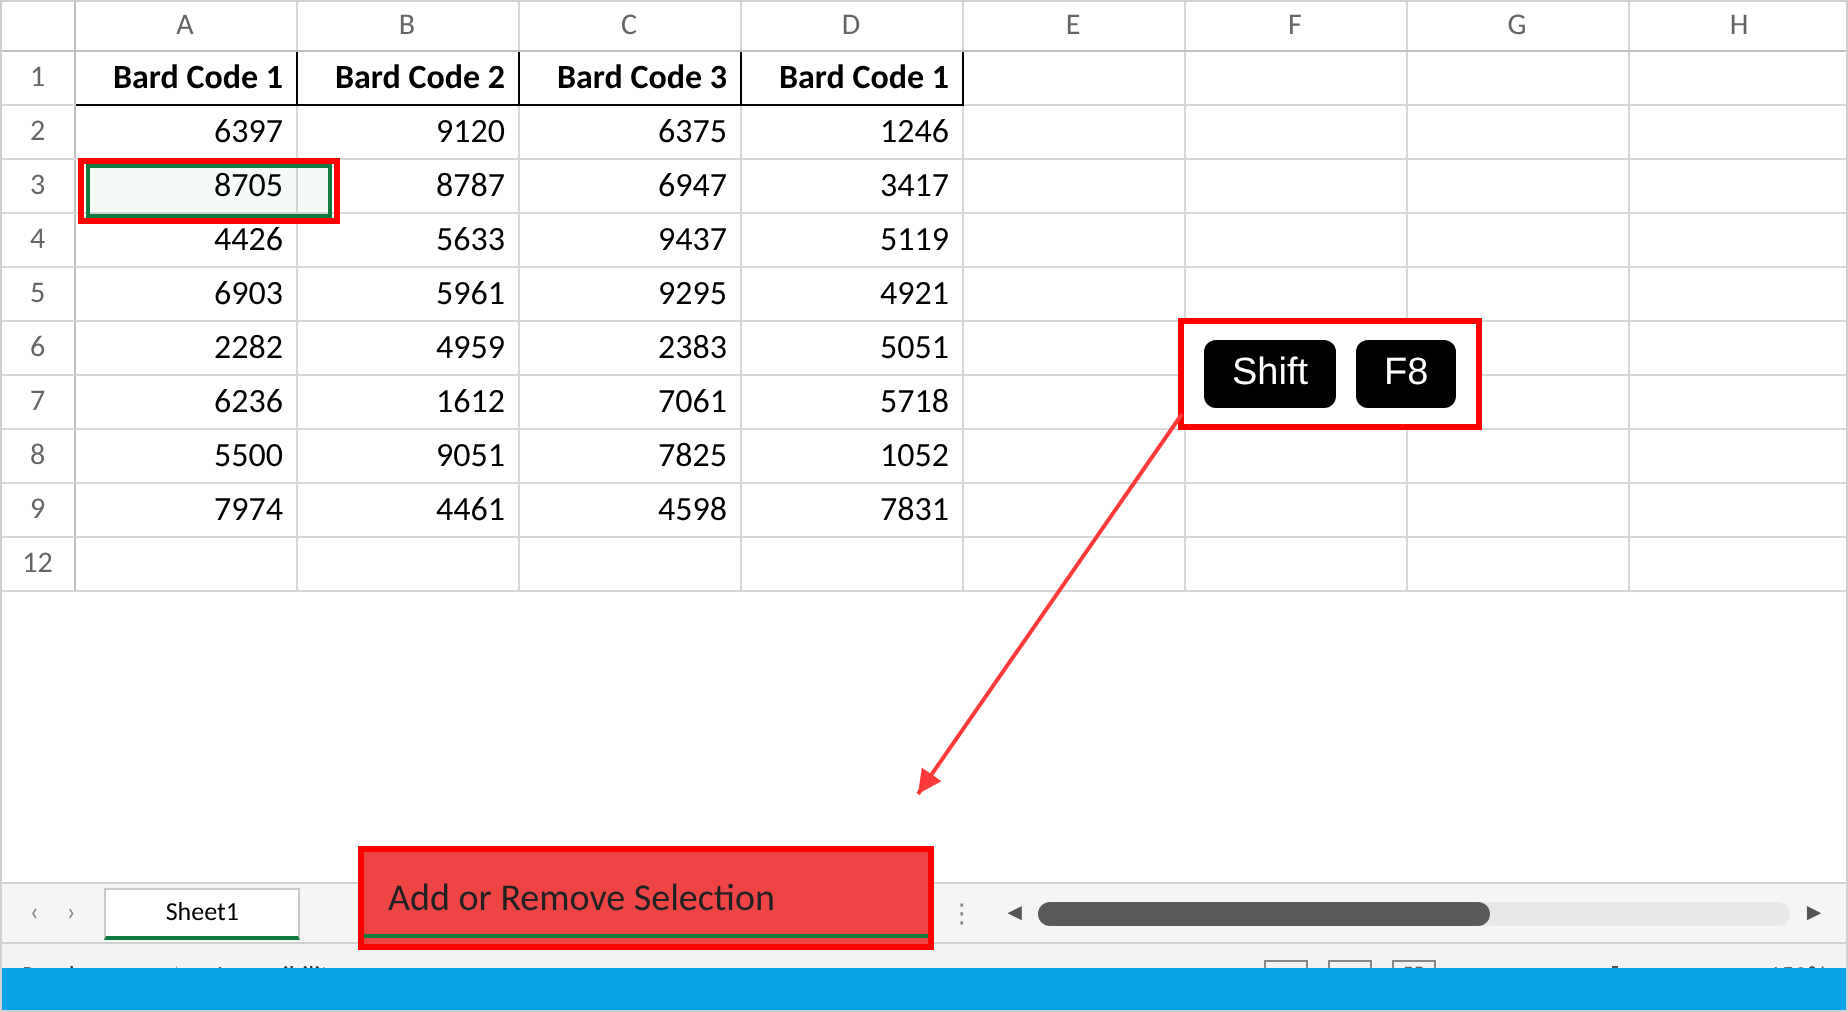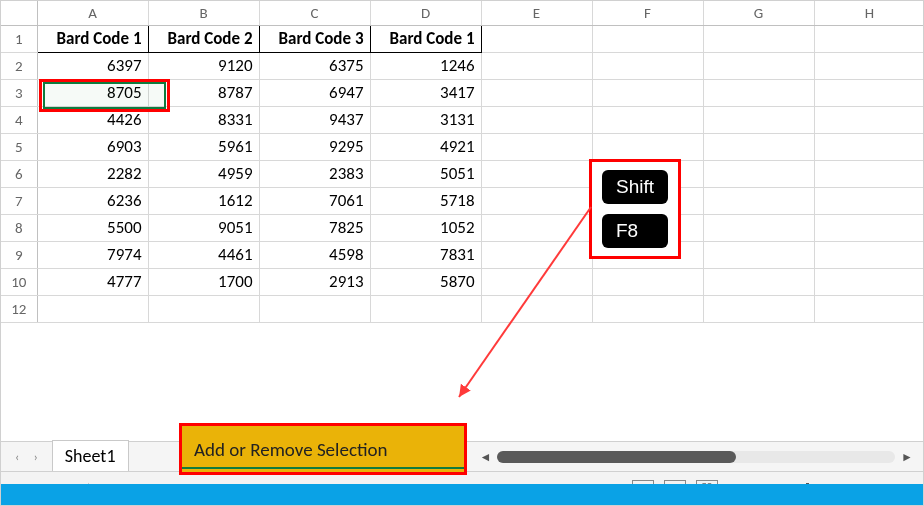--- a/index.html
+++ b/index.html
@@ -76,21 +76,21 @@
     border: 2px solid #0f7b3e;
     background: rgba(15,123,62,0.04);
     pointer-events: none;
   }
   .key-callout {
     position: absolute;
     left: 588px; top: 158px;
     border: 3px solid #ff0000;
     background: #fff;
     padding: 8px 10px;
-    display: flex; gap: 10px; flex-direction: column;
+    display: flex; gap: 10px;
   }
   .key {
     background: #000;
     color: #fff;
     border-radius: 6px;
     font-size: 19px;
     padding: 6px 14px;
     font-family: Arial, sans-serif;
   }
   .tabs-strip {
@@ -99,22 +99,22 @@
     background: #f5f5f5;
     border-top: 1px solid #d0d0d0;
     display: flex; align-items: center;
     font-size: 13px;
   }
   .nav-arrows { padding: 0 14px; display:flex; gap:14px; color:#888;}
   .sheet-tab {
     background: #fff;
     border: 1px solid #c9c9c9;
     border-bottom: 2px solid #0f7b3e;
-    padding: 4px 12px;
-    font-size: 18px;
+    padding: 4px 30px;
+    font-size: 13px;
   }
   .tab-add { margin: 0 16px 0 300px; color:#555; font-size:16px;}
   .tab-sep { color:#888; margin-right:14px;}
   .hscroll {
     flex: 1;
     display:flex; align-items:center; gap:6px; padding-right:10px;
   }
   .hscroll-track { flex:1; height:12px; background:#e8e8e8; border-radius:6px; position:relative;}
   .hscroll-thumb { position:absolute; left:0; top:0; height:12px; width:60%; background:#5a5a5a; border-radius:6px;}
   .hscroll-btn { color:#555; font-size:12px;}
@@ -127,21 +127,21 @@
     font-size:13px; color:#333;
     padding: 0 10px;
   }
   .status-bar .ready { margin-right: 14px;}
   .status-bar .ico { margin-right: 12px; color:#555; font-size:14px;}
   .status-callout {
     position:absolute;
     left: 178px; top: 422px;
     width: 288px; height: 52px;
     border: 3px solid #ff0000;
-    background: #eab308;
+    background: #ef4444;
     display:flex; align-items:center;
     padding: 0 12px;
     font-size: 19px;
     color:#222;
     z-index: 20;
   }
   .status-callout::after{
     content:""; position:absolute; left:0; right:0; bottom:3px; height:2px; background:#0f7b3e;
   }
   svg.arrow-line { position:absolute; pointer-events:none; z-index:15;}
@@ -206,23 +206,23 @@
         <td class="cell">6947</td>
         <td class="cell">3417</td>
         <td class="cell"></td>
           <td class="cell"></td>
           <td class="cell"></td>
           <td class="cell"></td>
       </tr>
       <tr>
         <td class="rowhead">4</td>
         <td class="cell">4426</td>
-        <td class="cell">8331</td>
+        <td class="cell">5633</td>
         <td class="cell">9437</td>
-        <td class="cell">3131</td>
+        <td class="cell">5119</td>
         <td class="cell"></td>
           <td class="cell"></td>
           <td class="cell"></td>
           <td class="cell"></td>
       </tr>
       <tr>
         <td class="rowhead">5</td>
         <td class="cell">6903</td>
         <td class="cell">5961</td>
         <td class="cell">9295</td>
@@ -264,31 +264,20 @@
           <td class="cell"></td>
           <td class="cell"></td>
           <td class="cell"></td>
       </tr>
       <tr>
         <td class="rowhead">9</td>
         <td class="cell">7974</td>
         <td class="cell">4461</td>
         <td class="cell">4598</td>
         <td class="cell">7831</td>
-        <td class="cell"></td>
-          <td class="cell"></td>
-          <td class="cell"></td>
-          <td class="cell"></td>
-      </tr>
-      <tr>
-        <td class="rowhead">10</td>
-        <td class="cell">4777</td>
-        <td class="cell">1700</td>
-        <td class="cell">2913</td>
-        <td class="cell">5870</td>
         <td class="cell"></td>
           <td class="cell"></td>
           <td class="cell"></td>
           <td class="cell"></td>
       </tr>
       <tr>
         <td class="rowhead">12</td>
         <td class="cell"></td>
           <td class="cell"></td>
           <td class="cell"></td>

